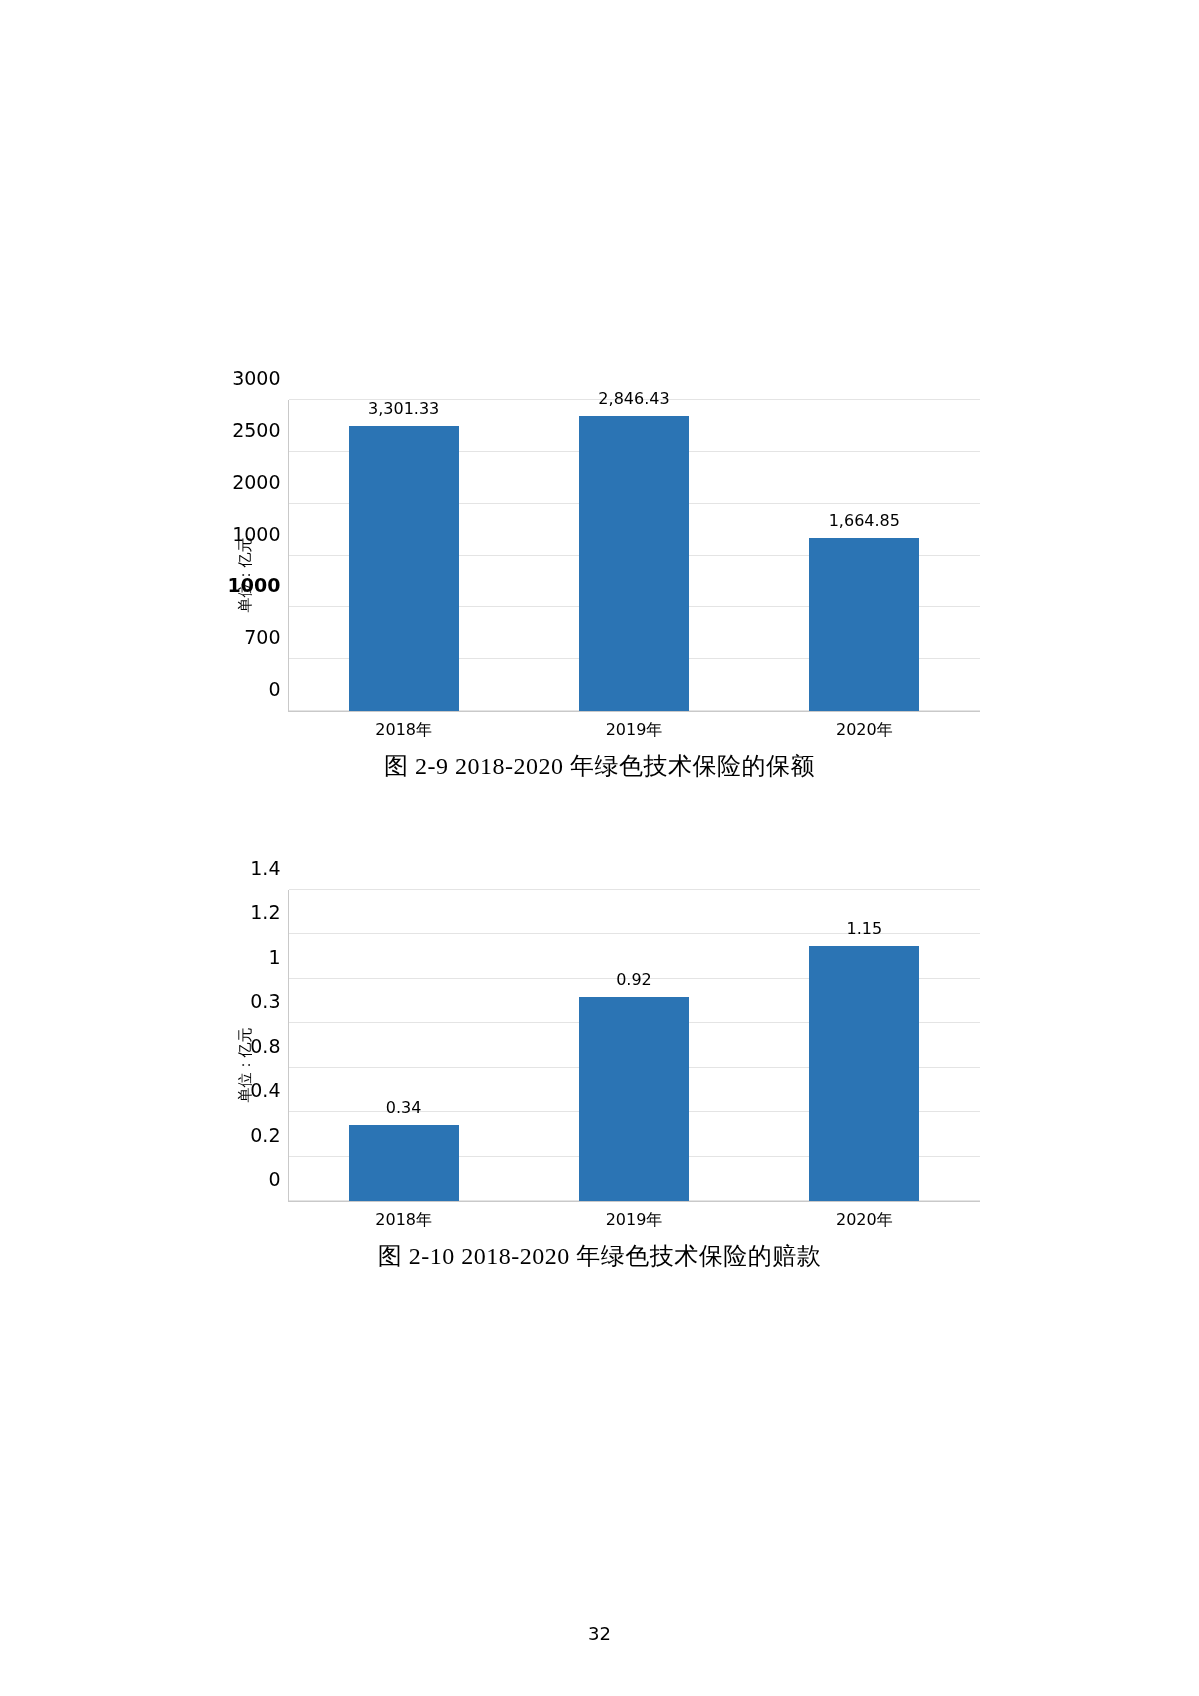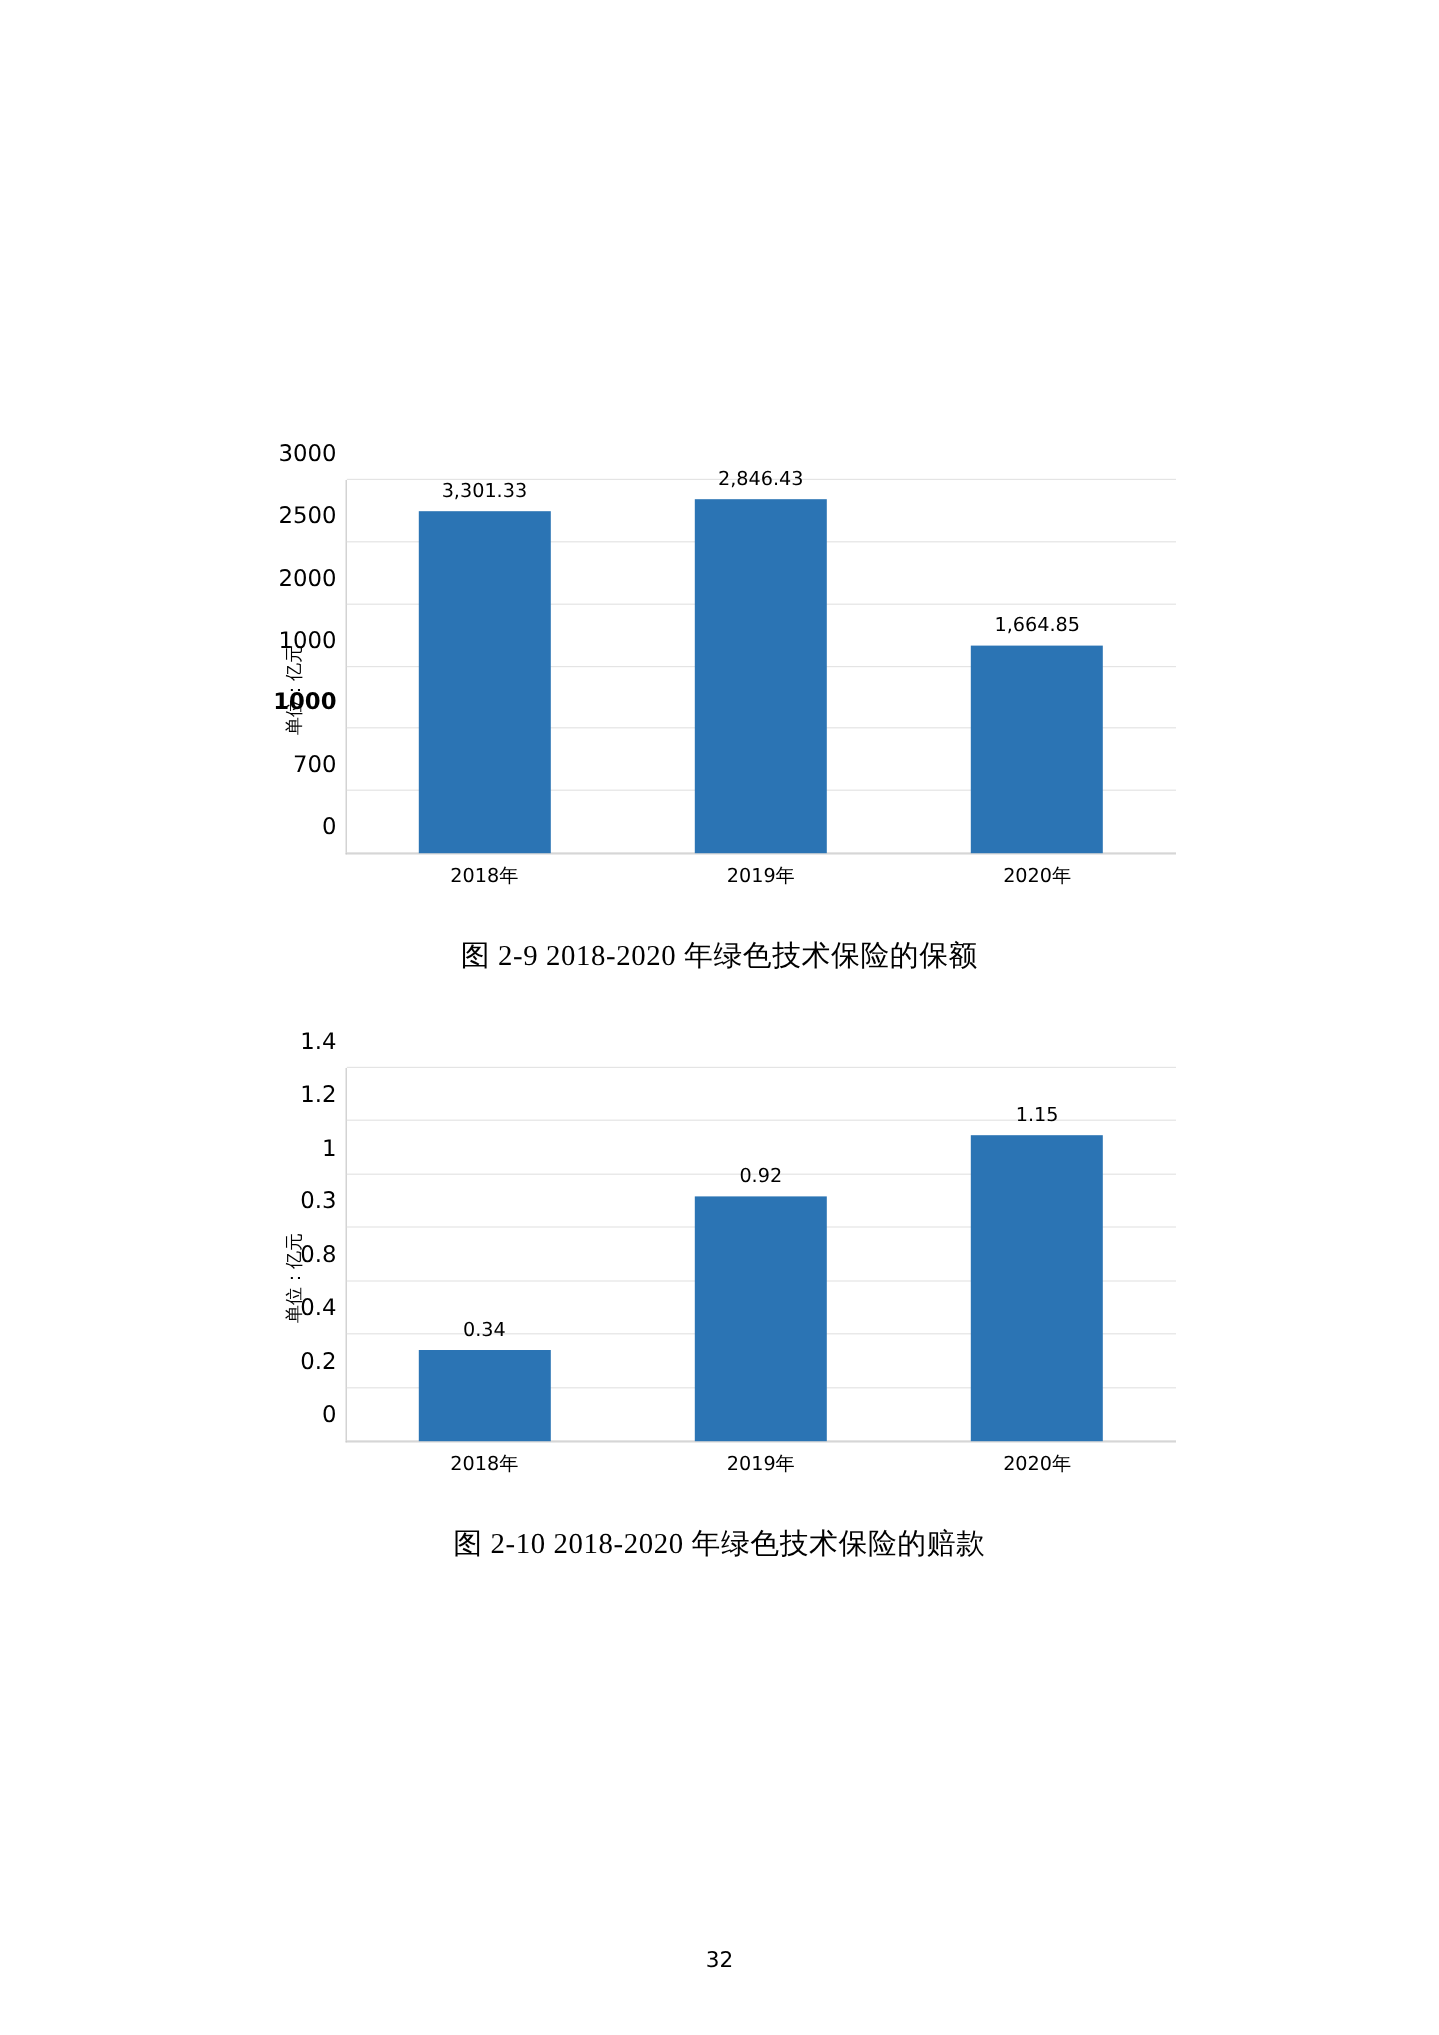--- a/index.html
+++ b/index.html
@@ -124,21 +124,20 @@
     bottom: -30px;
     left: 50%;
     transform: translateX(-50%);
     font-family: "DejaVu Sans", sans-serif;
     font-size: 16px;
     color: #000;
     white-space: nowrap;
   }
 
   .caption {
-    margin-top: 30px;
     text-align: center;
     font-family: "Liberation Serif", serif;
     font-size: 24px;
     color: #000;
     letter-spacing: 0.5px;
   }
 
   .page-number {
     position: absolute;
     left: 0;

